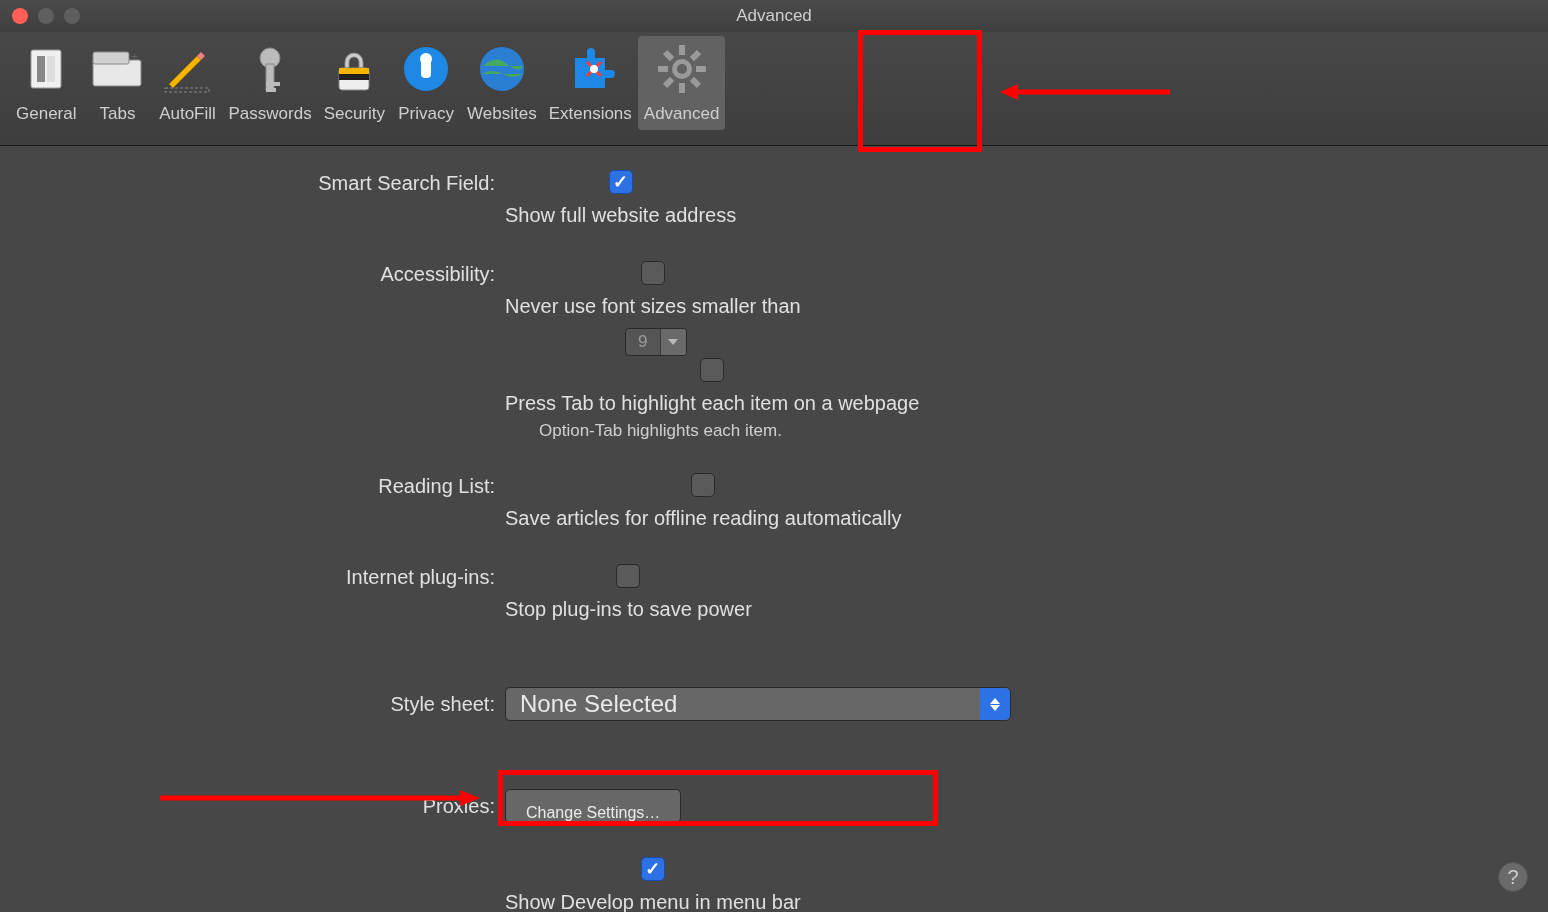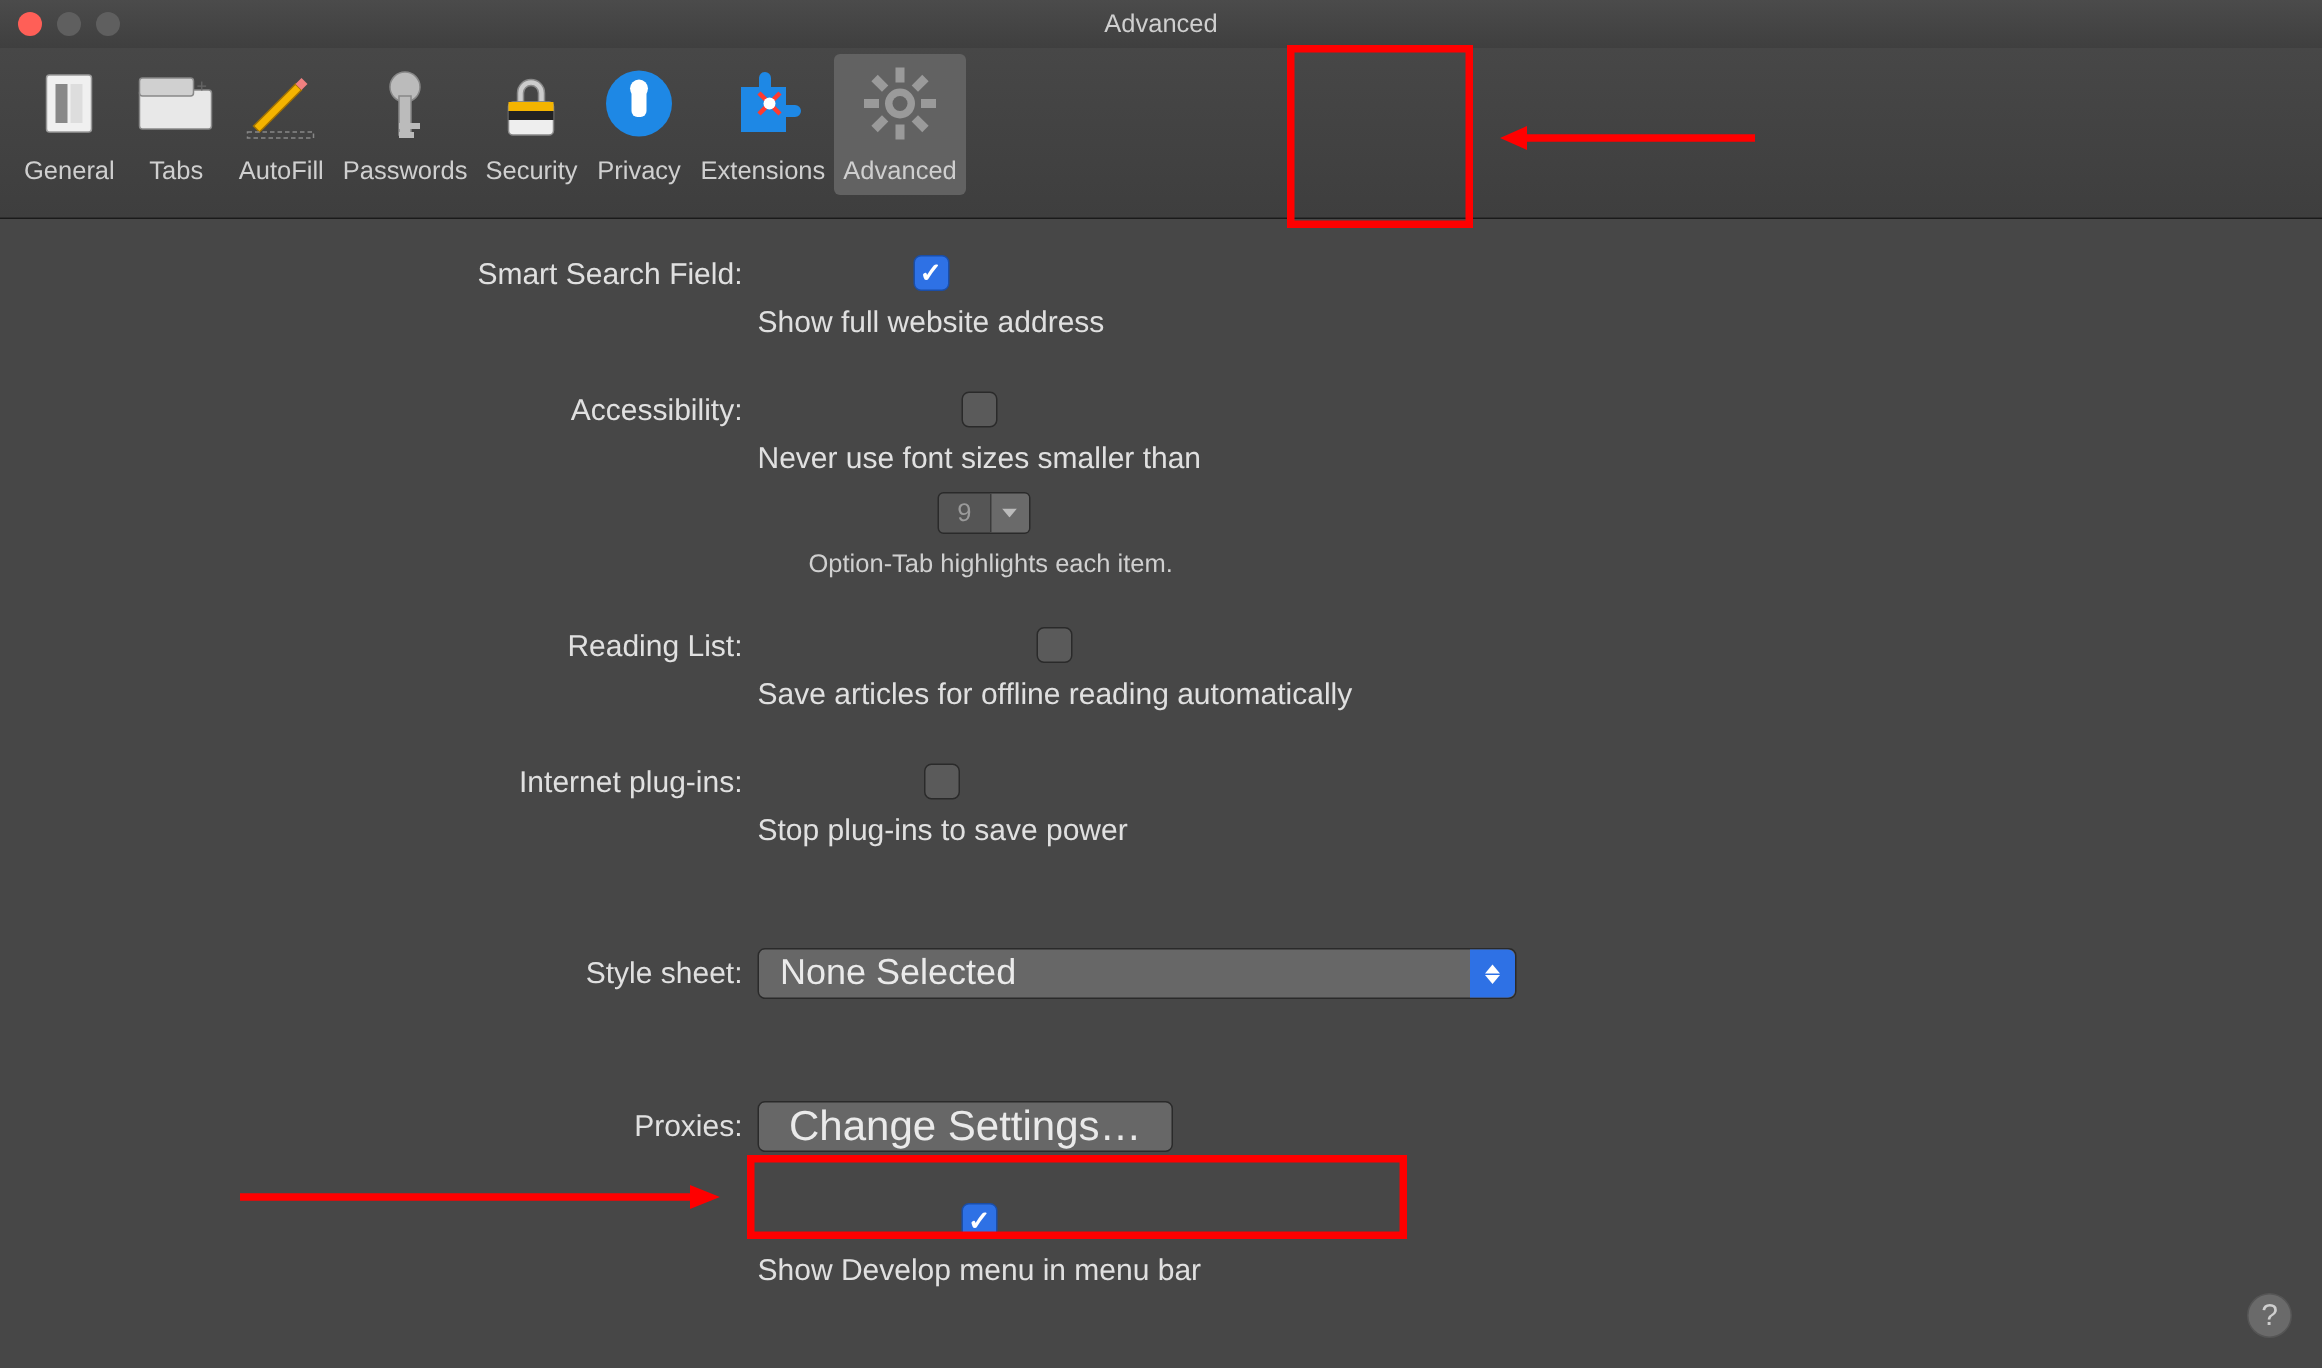--- a/index.html
+++ b/index.html
@@ -182,21 +182,21 @@
     border-right: 5px solid transparent;
   }
   .select .knob::before { border-bottom: 6px solid #fff; }
   .select .knob::after  { border-top: 6px solid #fff; }
   .btn {
     height: 34px;
     background: #676767;
     border: 1px solid #2a2a2a;
     border-radius: 5px;
     color: #eaeaea;
-    font-size: 28px;
+    font-size: 16px;
     padding: 0 20px;
     display: inline-flex;
     align-items: flex-end;
   }
   .highlight-box {
     position: absolute;
     border: 5px solid #ff0000;
     pointer-events: none;
   }
   .arrow-annot {
@@ -286,20 +286,30 @@
   </div>
   <div class="tb-item">
     <div class="tb-icon">
       <svg width="50" height="50" viewBox="0 0 50 50">
           <circle cx="25" cy="25" r="22" fill="#1e88e5"></circle>
           <rect x="20" y="12" width="10" height="22" rx="4" fill="#fff"></rect>
           <circle cx="25" cy="15" r="6" fill="#fff"></circle>
         </svg>
     </div>
     <span class="tb-label">Privacy</span>
+  </div>
+  <div class="tb-item">
+    <div class="tb-icon">
+      <svg width="50" height="50" viewBox="0 0 50 50">
+          <circle cx="25" cy="25" r="22" fill="#2a7fd4"></circle>
+          <path d="M6 22 Q18 10 30 20 T46 22" fill="#4caf50" opacity="0.85"></path>
+          <path d="M4 30 Q16 24 26 30 T46 30" fill="#4caf50" opacity="0.85"></path>
+        </svg>
+    </div>
+    <span class="tb-label">Websites</span>
   </div>
   <div class="tb-item">
     <div class="tb-icon">
       <svg width="50" height="50" viewBox="0 0 50 50">
           <path d="M10 14 h12 v-6 a4 4 0 0 1 8 0 v6 h10 v12 h6 a4 4 0 0 1 0 8 h-6 v10 h-30 Z" fill="#1e88e5"></path>
           <path d="M22 18 L36 32 M36 18 L22 32" stroke="#ff3b30" stroke-width="3"></path>
           <circle cx="29" cy="25" r="4" fill="#fff"></circle>
         </svg>
     </div>
     <span class="tb-label">Extensions</span>
@@ -349,20 +359,24 @@
         <div class="arrow">
           <svg width="10" height="6">
               <path d="M0 0 L5 6 L10 0 Z" fill="#bbb"></path>
             </svg>
         </div>
       </div>
     </div>
   </div>
   <div class="row tight">
     <div class="lbl"></div>
+    <div class="ctrl">
+      <div class="checkbox"></div>
+      <span class="opt-text">Press Tab to highlight each item on a webpage</span>
+    </div>
   </div>
   <div class="row">
     <div class="lbl"></div>
     <div class="hint">Option-Tab highlights each item.</div>
   </div>
 
   <div style="height:24px"></div>
 
   <div class="row">
     <div class="lbl">Reading List:</div>

